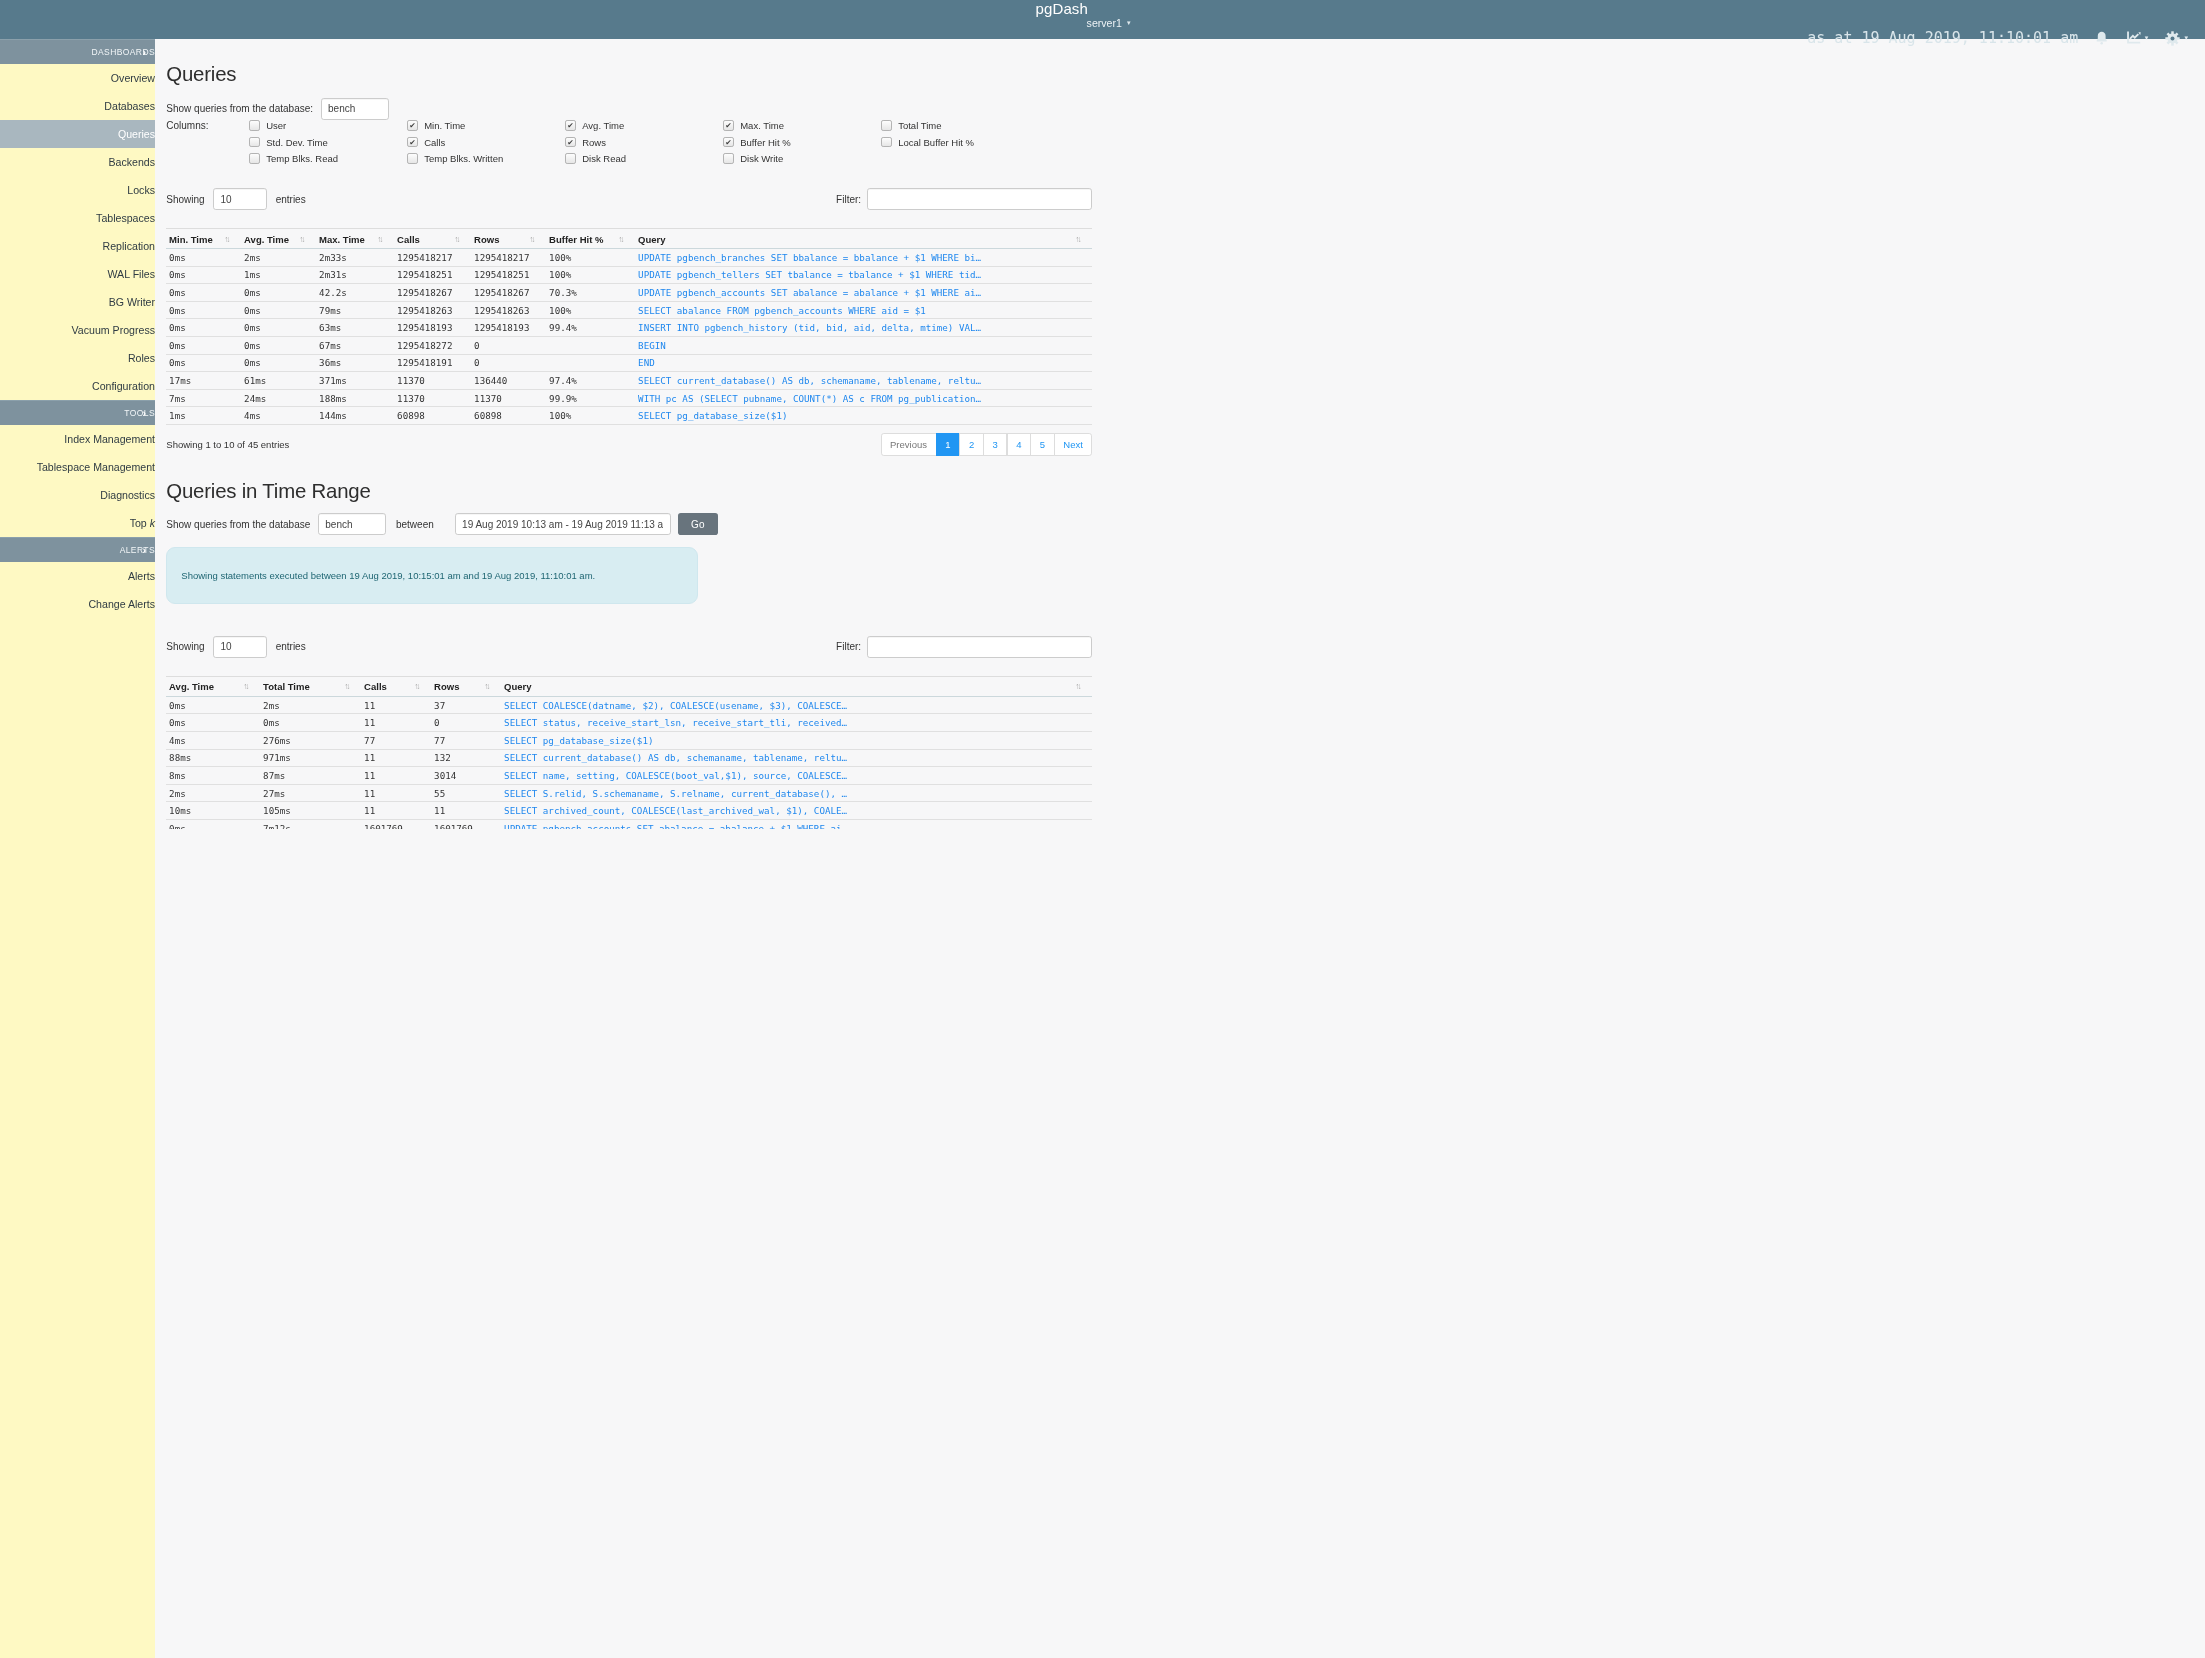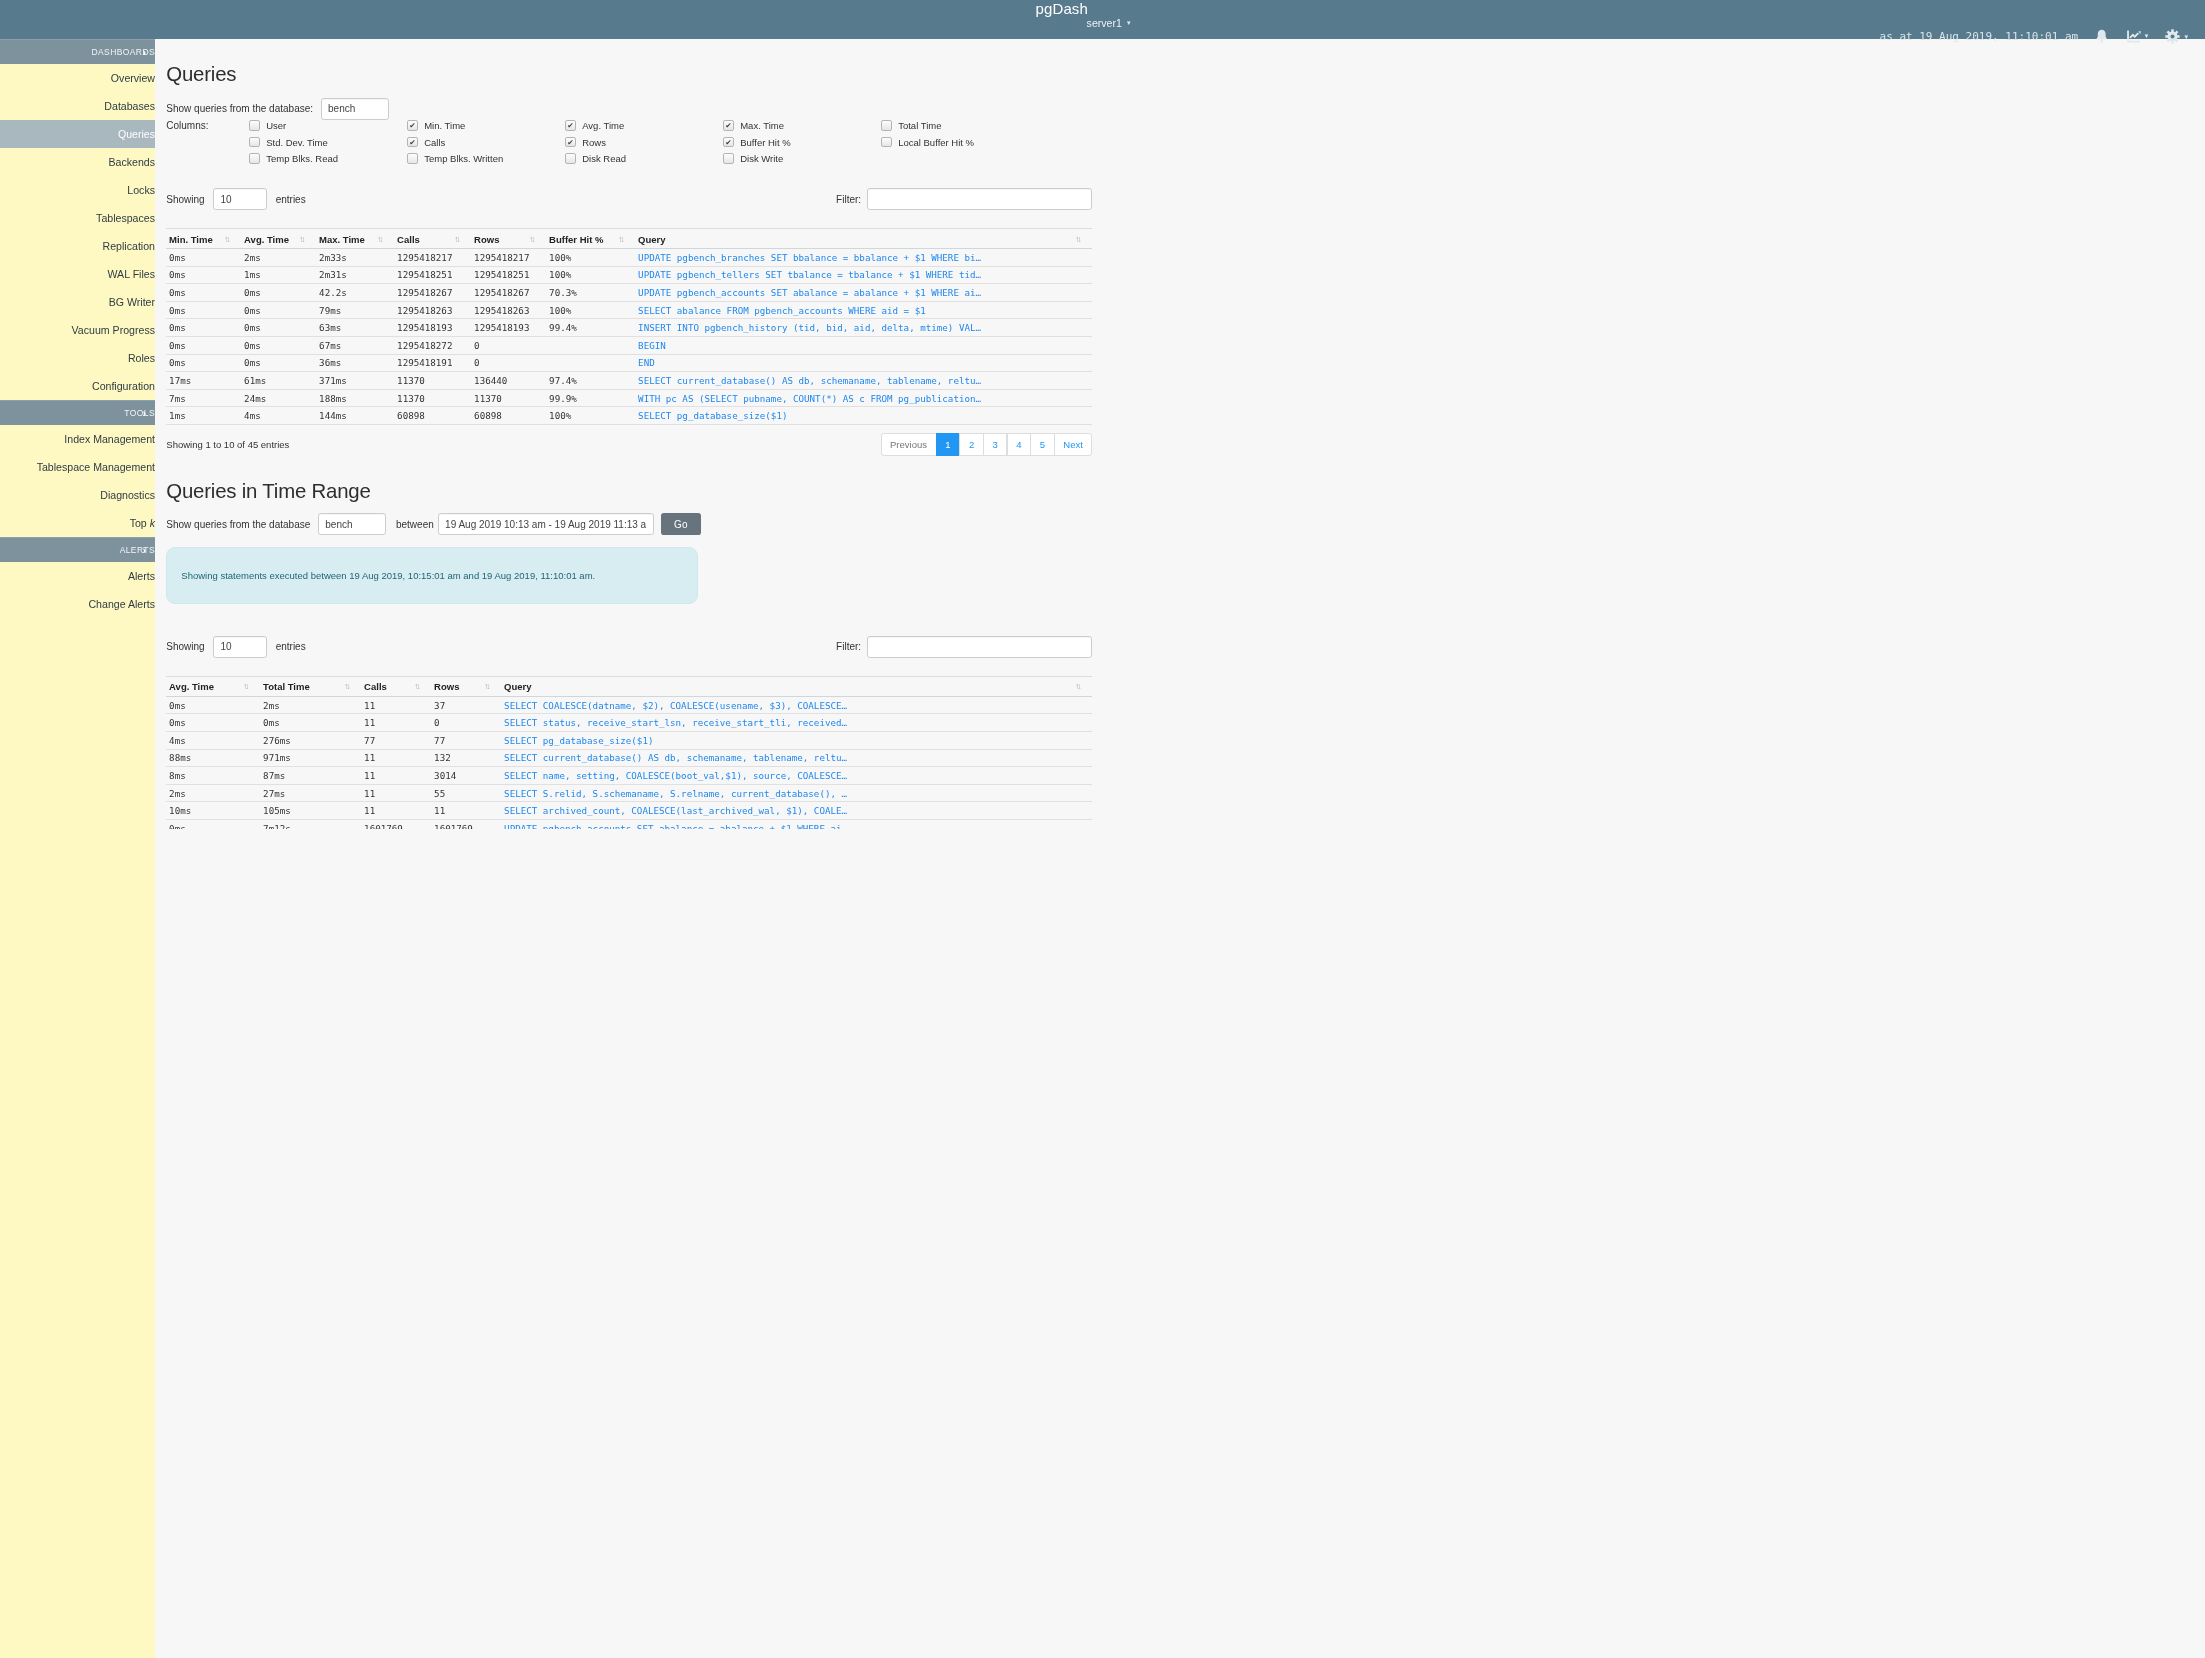--- a/index.html
+++ b/index.html
@@ -5,21 +5,21 @@
   * { margin:0; padding:0; box-sizing:border-box; }
   html,body { width:1103px; height:829px; }
   body { font-family:"Liberation Sans", sans-serif; background:#f7f7f8; overflow:hidden; }
 
   
   .topbar { position:fixed; top:0; left:0; right:0; height:39px; background:#577a8c; display:flex; align-items:center; z-index:10;flex-direction:column; }
   .brand { width:155px; padding-left:10.6px; color:#fff; font-size:15px; letter-spacing:0.1px; }
   .server-select { margin-left:12px; color:#eef3f6; font-size:10.6px; display:flex; align-items:center; gap:5px; cursor:pointer; }
   .caret { font-size:7px; color:#dfe9ed; }
   .topbar-right { margin-left:auto; display:flex; align-items:center; gap:17px; padding-right:17px; }
-  .timestamp { font-family:"DejaVu Sans Mono", monospace; font-size:11px; color:#d9e5ea; }
+  .timestamp { font-family:"DejaVu Sans Mono", monospace; font-size:15px; color:#d9e5ea; }
   .icon-btn { display:flex; align-items:center; gap:4.2px; cursor:pointer; }
 
   
   .sidebar { position:fixed; top:39px; left:0; bottom:0; width:155px; background:#fef9c3;text-align:right; }
   .side-section { position:relative; height:25px; line-height:25px; background:#7e929e; color:#f2f6f8; font-size:8.5px; letter-spacing:0.4px; padding-left:7px; border-top:0.7px solid #8ba0ab; cursor:pointer; }
   .side-section .chev { position:absolute; right:8.5px; top:0; font-size:10.6px; font-weight:bold; color:#fff; }
   .side-item { height:28px; line-height:28px; padding-left:11.3px; font-size:10.6px; color:#2f3b43; cursor:pointer; }
   .side-item.active { background:#a9b7bf; color:#fff; }
   .side-item em { font-style:italic; }
 
@@ -52,21 +52,21 @@
   td.query { color:#1e87ee; cursor:pointer; max-width:451px; text-overflow:clip; }
 
   .table-footer { display:flex; align-items:center; margin-top:8.5px; }
   .footer-text { font-size:9.5px; color:#333; }
   .pager { margin-left:auto; display:flex; }
   .page-btn { min-width:14px; padding:5px 8.5px; border:0.7px solid #ddd; background:#fff; font-size:9.5px; color:#2196f3; text-align:center; margin-left:-0.7px; cursor:pointer; }
   .page-btn.prev { color:#777; border-radius:2.8px 0 0 2.8px; }
   .page-btn.next { border-radius:0 2.8px 2.8px 0; }
   .page-btn.active { background:#2196f3; border-color:#2196f3; color:#fff; }
 
-  .between-lbl { font-size:10px; color:#333; margin:0 4px 0 10px;text-align:right; }
+  .between-lbl { font-size:10px; color:#333; margin:0 21px 0 10px;text-align:right; }
   .range-input { width:216px; text-align:center; font-size:9.5px; color:#555; }
   .go-btn { width:40px; height:22px; margin-left:7px; background:#68747d; color:#fff; border:none; border-radius:2.8px; font-size:10px; cursor:pointer; font-family:"Liberation Sans",sans-serif; }
 
   .alert { width:532px; margin-top:11.3px; background:#d8edf2; border:0.7px solid #cfe7ee; border-radius:9px; color:#1f6673; font-size:9.5px; padding:22px 14px; }
 
   svg { display:block; }
 </style>
 </head>
 <body>
 

